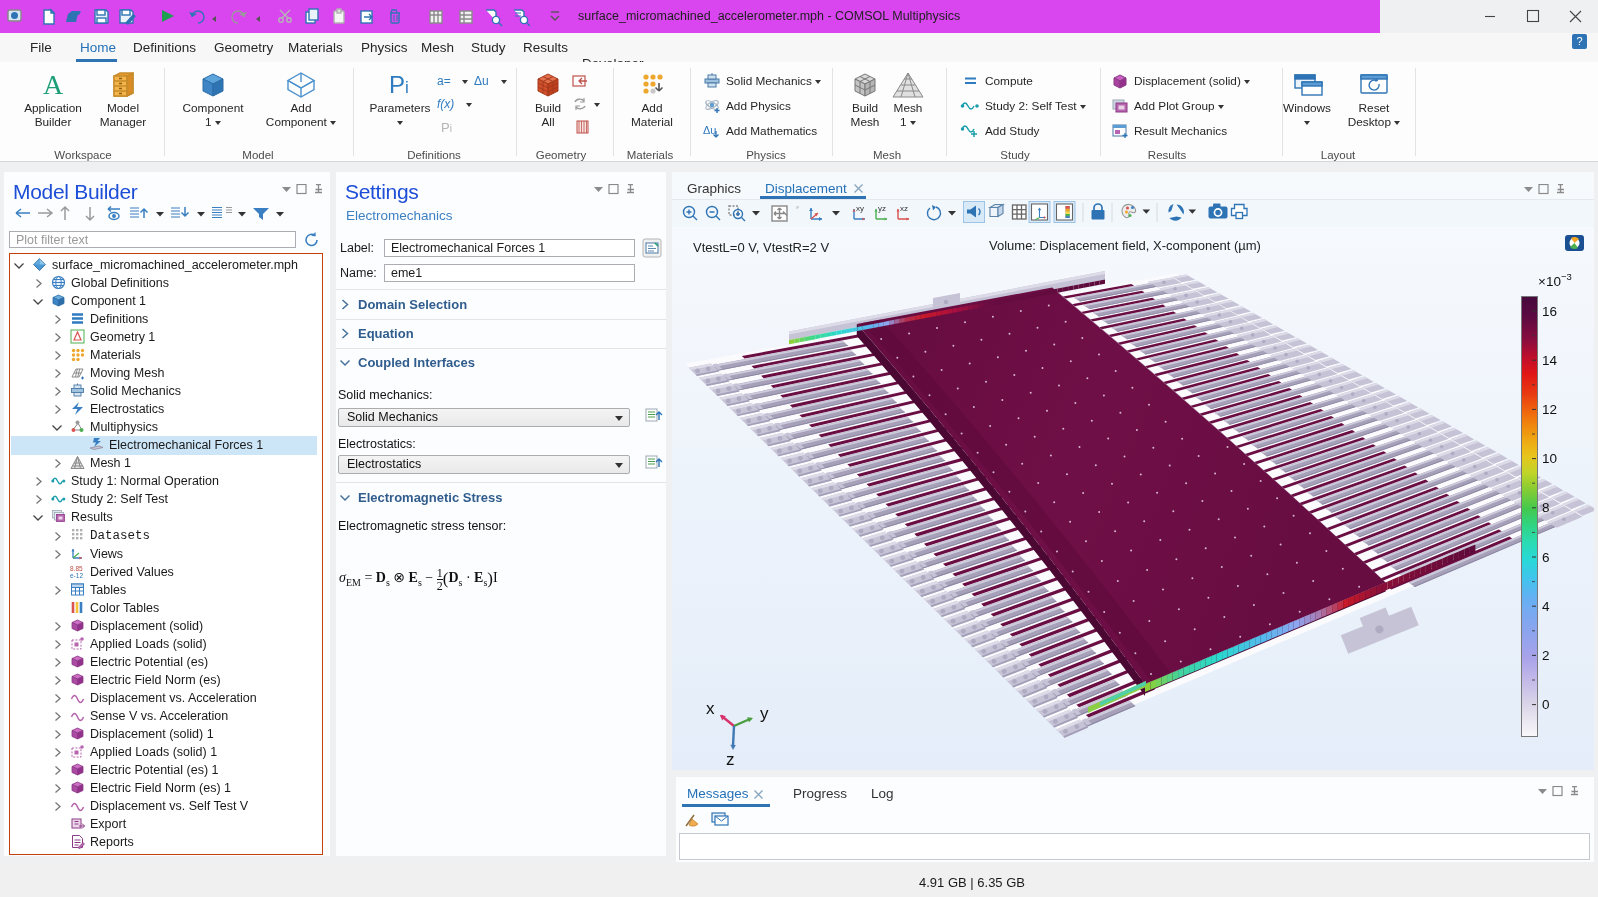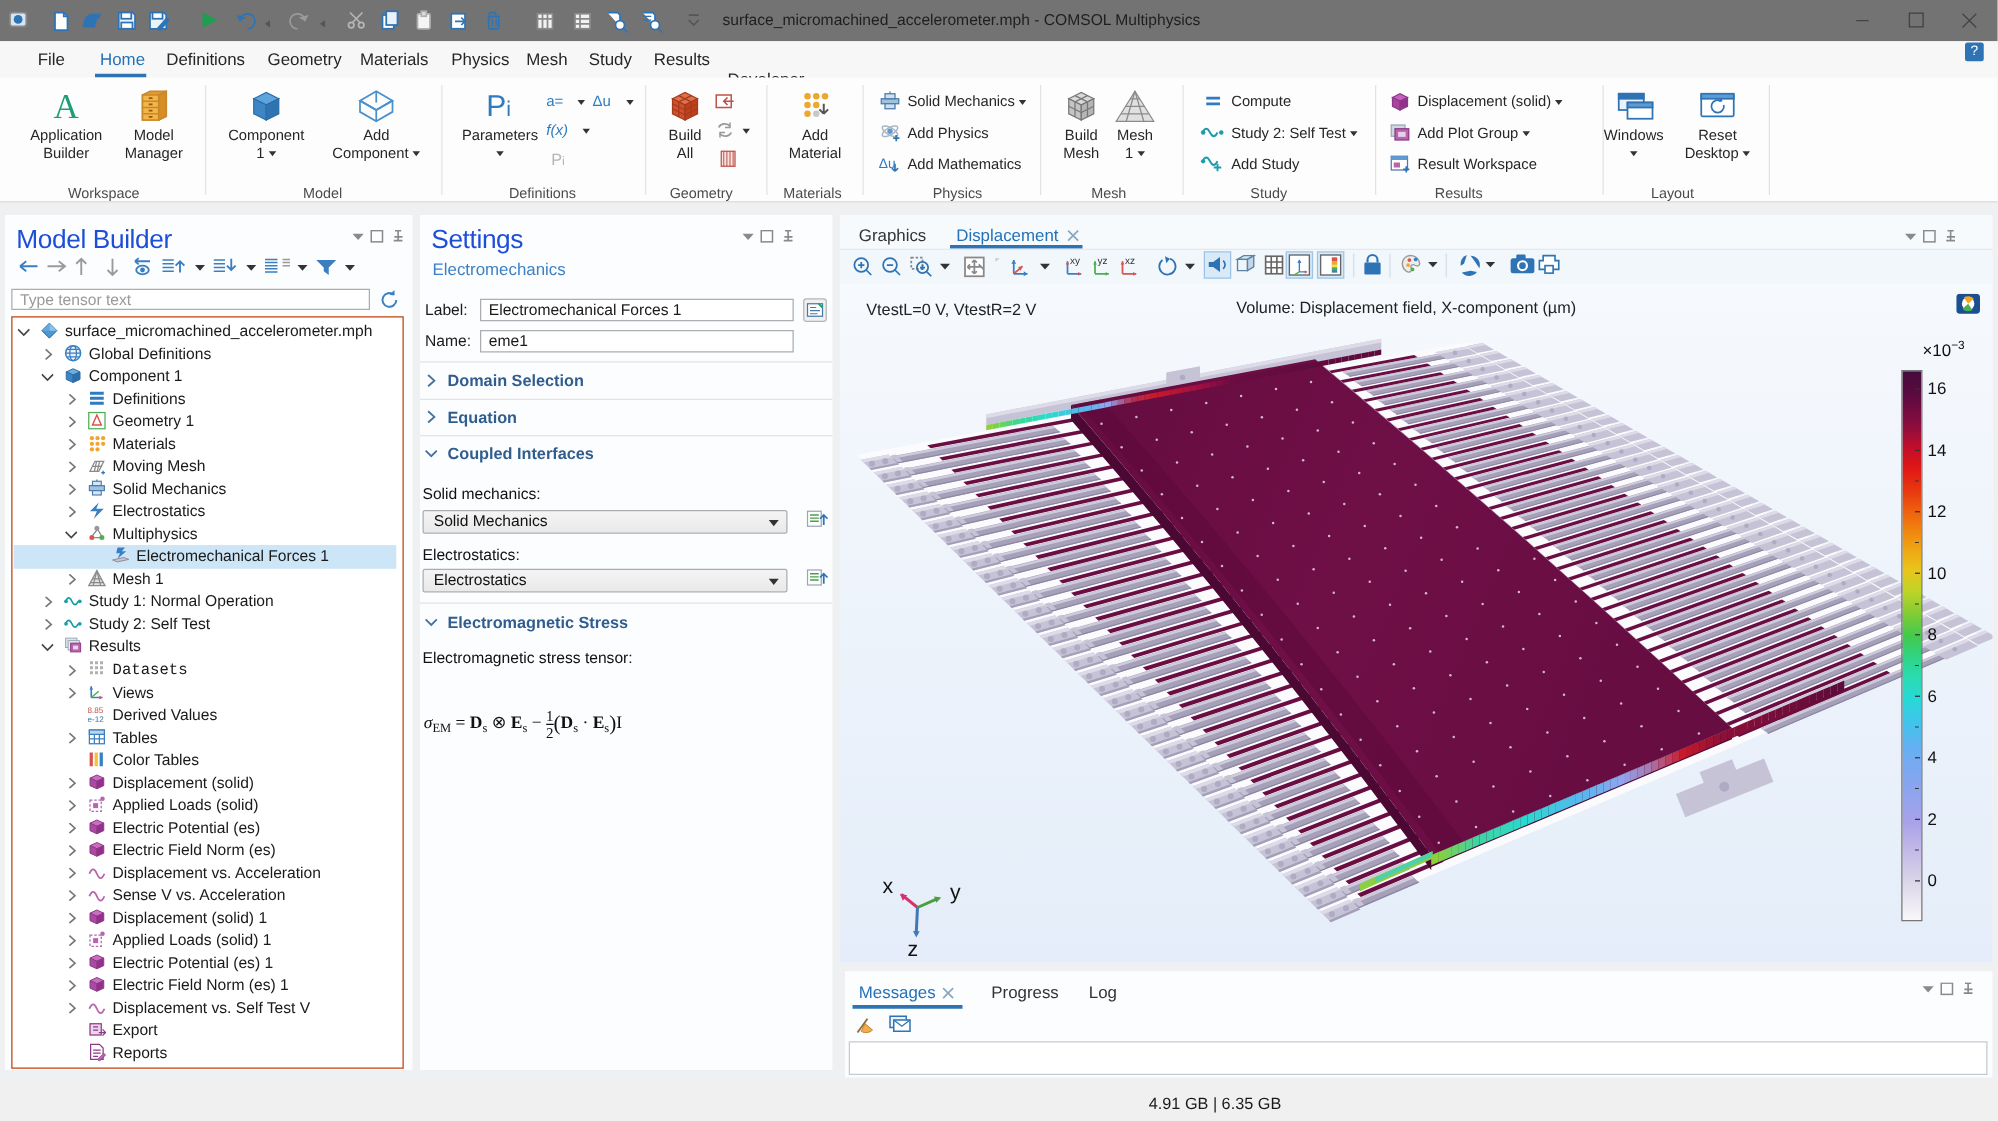--- a/index.html
+++ b/index.html
@@ -1,16 +1,16 @@
 <!DOCTYPE html>
 <html><head><meta charset="utf-8"><style>
 *{margin:0;padding:0;box-sizing:border-box}
 html,body{width:1598px;height:897px;overflow:hidden;font-family:"Liberation Sans",sans-serif;font-size:12px;background:#eff0f1;color:#1a1a1a}
 .abs{position:absolute}
-#titlebar{left:0;top:0;width:1598px;height:33px;background:#737373}
+#titlebar{left:0;top:0;width:1380px;height:33px;background:#d946ef}
 #menubar{left:0;top:33px;width:1598px;height:29px;background:#f7f7f7}
 .menu{position:absolute;top:7px;font-size:13.5px;color:#262626}
 #ribbon{left:0;top:62px;width:1598px;height:100px;background:#fdfdfd;border-bottom:1px solid #d4d7da}
 .rsep{position:absolute;top:6px;width:1px;height:88px;background:#e3e3e3}
 .glabel{position:absolute;top:87px;font-size:11.5px;color:#4b4b4b;text-align:center;white-space:nowrap;transform:translateX(-50%)}
 .bigbtn{position:absolute;top:8px;text-align:center;font-size:11.8px;color:#262626;line-height:13.5px}
 .bigbtn .ic{height:30px;margin-bottom:2px;display:flex;align-items:center;justify-content:center}
 .smbtn{position:absolute;font-size:11.8px;color:#262626;white-space:nowrap;display:flex;align-items:center;gap:5px}
 .panel{position:absolute;background:#fcfdfe}
 .ptitle{position:absolute;left:9px;top:8px;font-size:21px;color:#1d4ed8;letter-spacing:-0.3px}
@@ -395,21 +395,21 @@
     </div>
 <div class="smbtn" style="left:1111px;top:61px;color:#262626">
       <svg width="18" height="16">
         <g>
           <rect x="2" y="2" width="13" height="11" fill="#fff" stroke="#4a7aa8"></rect>
           <rect x="2" y="2" width="13" height="3" fill="#5d9bd3"></rect>
           <rect x="4" y="7" width="5" height="4" fill="#b765ae"></rect>
         </g>
         <path d="M14 10 v5 m-2.5 -2.5 h5" stroke="#2e74b5" stroke-width="1.3"></path>
       </svg>
-      <span>Result Workspace</span>
+      <span>Result Mechanics</span>
     </div>
 </div>
 <div class="panel" style="left:4px;top:172px;width:326px;height:684px">
 <div class="ptitle">Model Builder</div>
 <svg class="abs" style="left:278px;top:12px" width="44" height="11">
       <path d="M0 3 l4.5 5 l4.5 -5 z" fill="#8a8a8a"></path>
       <rect x="15" y="0.5" width="9" height="9" fill="none" stroke="#8a8a8a" stroke-width="1.2"></rect>
       <g stroke="#8a8a8a" stroke-width="1.3">
         <path d="M33 8.5 h7 m-3.5 0 v-8 m-2.5 0 h5 m-5.5 5 h6.5"></path>
       </g>
@@ -437,21 +437,21 @@
 <path d="M183 8 l4 4.5 l4 -4.5 z" fill="#333" stroke="none"></path>
 <g stroke="#3a7fc1" stroke-width="1.2">
           <path d="M198 3.5 h10 M198 6 h10 M198 8.5 h10 M198 11 h10 M198 13.5 h10"></path>
           <path d="M212 3.5 h6 M212 6 h6 M212 8.5 h6" stroke="#9a9a9a"></path>
         </g>
 <path d="M224 8 l4 4.5 l4 -4.5 z" fill="#333" stroke="none"></path>
 <path d="M239 4 h16 l-6 6 v6 l-4 -3 v-3 z" fill="#3a7fc1" stroke="none"></path>
 <path d="M262 8 l4 4.5 l4 -4.5 z" fill="#333" stroke="none"></path>
 </g>
     </svg>
-<div class="tb" style="left:5px;top:59px;width:287px;height:17px;color:#9a9a9a">Type tensor text</div>
+<div class="tb" style="left:5px;top:59px;width:287px;height:17px;color:#9a9a9a">Plot filter text</div>
 <svg class="abs" style="left:299px;top:59px" width="18" height="18">
       <path d="M14 9 a5.5 5.5 0 1 1 -2 -4.3" fill="none" stroke="#3a7fc1" stroke-width="1.6"></path>
       <path d="M12.5 1 l0.2 4.2 L8.5 5 z" fill="#3a7fc1"></path>
     </svg>
 <div class="abs" style="left:5px;top:81px;width:314px;height:602px;background:#fff;border:1px solid #c2410c;overflow:hidden">
 <div class="treerow" style="top:2.0px;">
         <svg class="abs" style="left:3px;top:6px" width="10" height="8">
           <path d="M0.5 1.5 L5 6 L9.5 1.5" fill="none" stroke="#444" stroke-width="1.3"></path>
         </svg>
         <span class="abs" style="left:21px;top:0"><svg class="ticon" width="15" height="15" viewBox="0 0 15 15">

